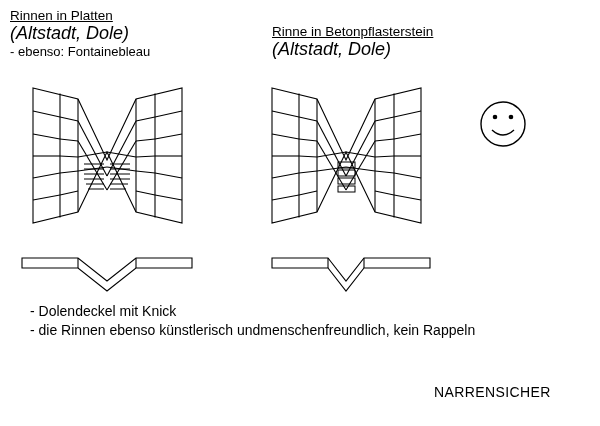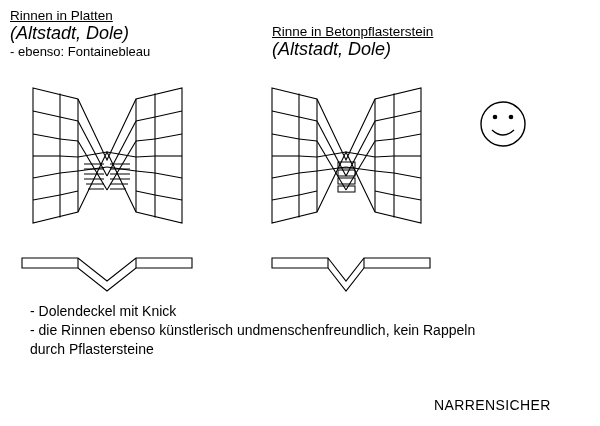--- a/index.html
+++ b/index.html
@@ -55,21 +55,20 @@
   }
   .notes div {
     white-space: nowrap;
   }
   .narr {
     position: absolute;
     left: 434px;
     top: 384px;
     font-size: 14px;
     letter-spacing: 0.4px;
-    margin-top: 13px;
   }
 </style>
 </head>
 <body>
 
 <div id="stage">
 
   <div class="panel-left">
     <div class="title">Rinnen in Platten</div>
     <div class="sub">(Altstadt, Dole)</div>
@@ -212,18 +211,17 @@
         <circle cx="511" cy="117" r="1.6" fill="#000000"></circle>
         <path d="M492,130 Q503,140 514,130"></path>
       </g>
 
     </g>
   </svg>
 
   <div class="notes">
     <div>- Dolendeckel mit Knick</div>
     <div>- die Rinnen ebenso künstlerisch undmenschenfreundlich, kein Rappeln</div>
-    <div>durch Pflastersteine</div>
   </div>
 
   <div class="narr">NARRENSICHER</div>
 
 </div>
 
 </body></html>

